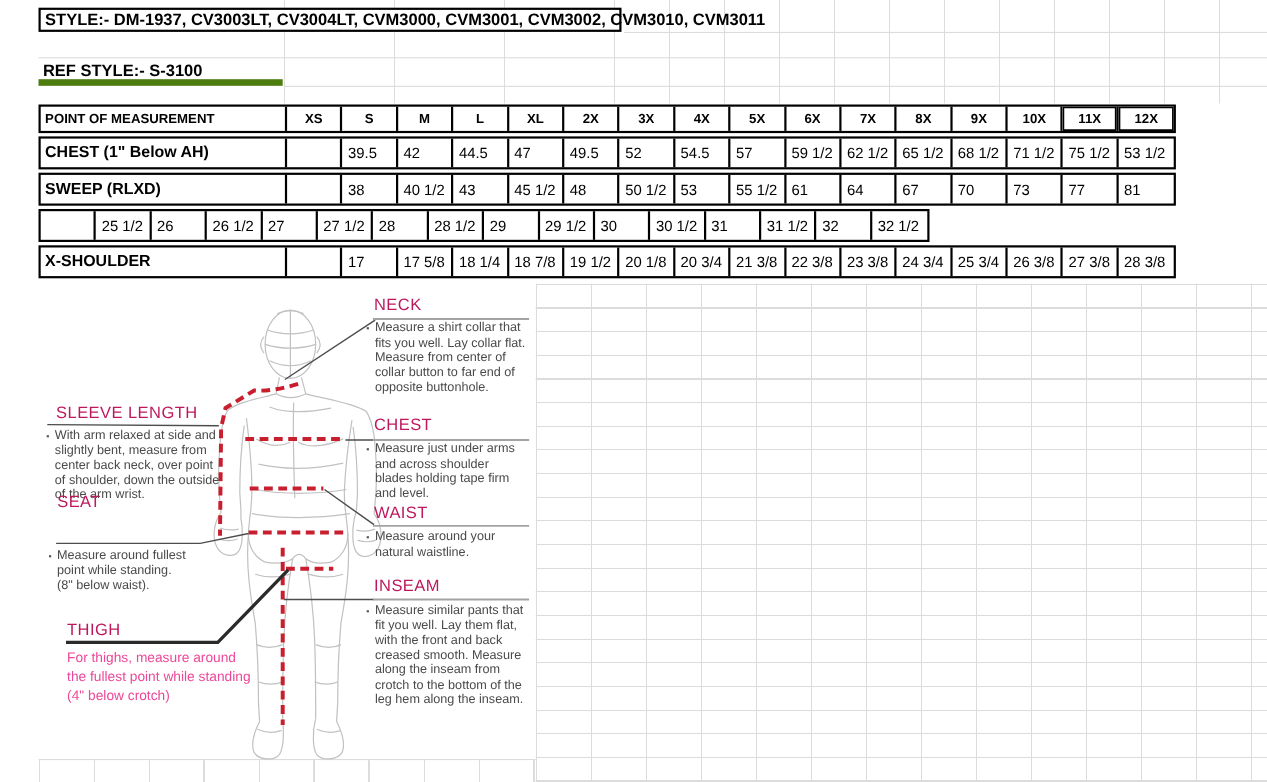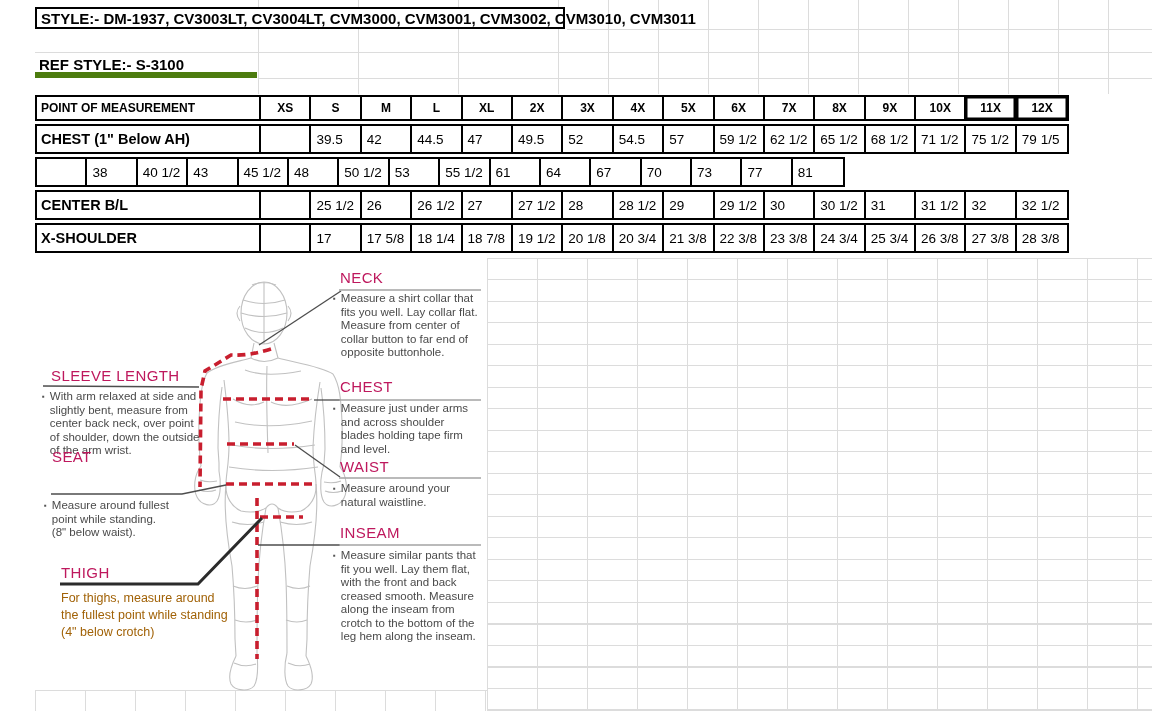--- a/index.html
+++ b/index.html
@@ -35,21 +35,21 @@
   .scell:last-child{border-right:none;}
   .scell.c0{width:224px;font-weight:bold;font-size:14.5px;padding-left:4px;}
   .scell.csize{width:50.4px;}
   .srow.header .scell{justify-content:center;padding-left:0;font-weight:bold;font-size:12px;}
   .srow.header .scell.c0{justify-content:flex-start;padding-left:4px;}
   .srow.header .scell.thick{box-shadow:inset 0 0 0 1.5px #000;}
   
   .guide-title{font-size:15px;color:#be185d;letter-spacing:.4px;white-space:nowrap;}
   .guide-body{display:flex;gap:5px;font-size:11.5px;line-height:13.5px;color:#4a4a4a;}
   .guide-body .bullet{font-size:8px;line-height:13px;color:#555;flex:none;}
-  .guide-body.thigh{font-size:12.5px;line-height:17px;color:#a16207;}
+  .guide-body.thigh{font-size:12.5px;line-height:17px;color:#ec4899;}
   svg{display:block;}
 </style>
 </head>
 <body>
 
 <div class="abs grid-v100"></div>
 <div class="abs grid-v50"></div>
 <div class="abs hline" style="top:29px;left:567px;width:585px;"></div>
 <div class="abs hline" style="top:52px;left:35px;width:1117px;"></div>
 <div class="abs hline" style="top:78px;left:258px;width:894px;"></div>
@@ -89,42 +89,42 @@
       <div class="scell csize">49.5</div>
       <div class="scell csize">52</div>
       <div class="scell csize">54.5</div>
       <div class="scell csize">57</div>
       <div class="scell csize">59 1/2</div>
       <div class="scell csize">62 1/2</div>
       <div class="scell csize">65 1/2</div>
       <div class="scell csize">68 1/2</div>
       <div class="scell csize">71 1/2</div>
       <div class="scell csize">75 1/2</div>
-      <div class="scell csize">79 1/5</div>
-    </div>
-    <div class="srow">
+      <div class="scell csize">53 1/2</div>
+    </div>
+    <div class="srow">
+      <div class="scell c0">SWEEP (RLXD)</div>
       <div class="scell csize"></div>
       <div class="scell csize">38</div>
       <div class="scell csize">40 1/2</div>
       <div class="scell csize">43</div>
       <div class="scell csize">45 1/2</div>
       <div class="scell csize">48</div>
       <div class="scell csize">50 1/2</div>
       <div class="scell csize">53</div>
       <div class="scell csize">55 1/2</div>
       <div class="scell csize">61</div>
       <div class="scell csize">64</div>
       <div class="scell csize">67</div>
       <div class="scell csize">70</div>
       <div class="scell csize">73</div>
       <div class="scell csize">77</div>
       <div class="scell csize">81</div>
     </div>
     <div class="srow">
-      <div class="scell c0">CENTER B/L</div>
       <div class="scell csize"></div>
       <div class="scell csize">25 1/2</div>
       <div class="scell csize">26</div>
       <div class="scell csize">26 1/2</div>
       <div class="scell csize">27</div>
       <div class="scell csize">27 1/2</div>
       <div class="scell csize">28</div>
       <div class="scell csize">28 1/2</div>
       <div class="scell csize">29</div>
       <div class="scell csize">29 1/2</div>

